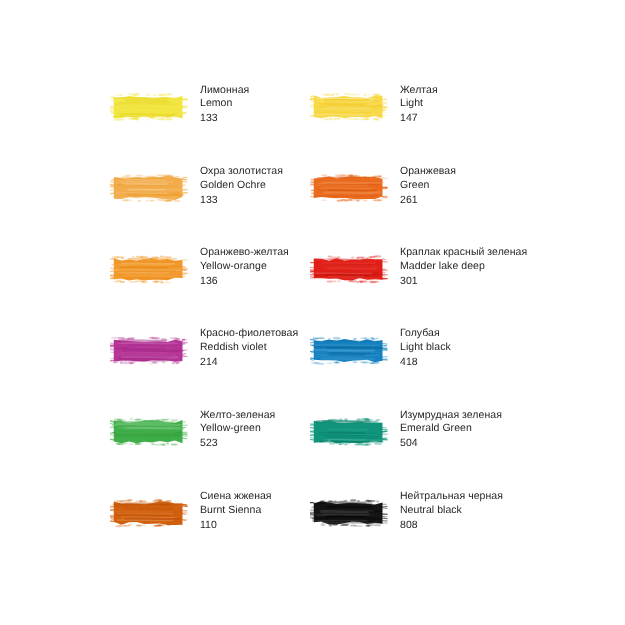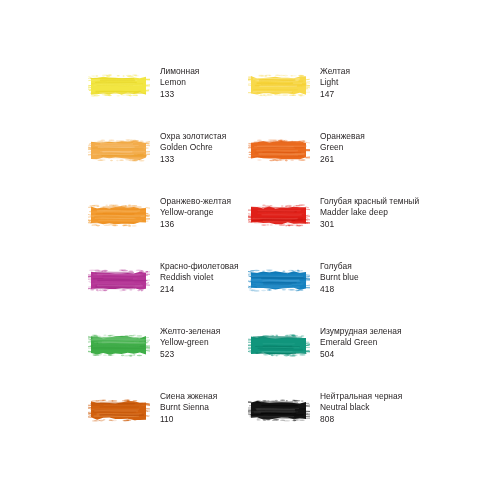--- a/index.html
+++ b/index.html
@@ -513,21 +513,21 @@
             <ellipse cx="34.2" cy="25.0" rx="3.5" ry="0.8" fill="#e01f18" opacity="0.45"></ellipse>
             <ellipse cx="51.1" cy="5.7" rx="2.9" ry="0.8" fill="#e01f18" opacity="0.16"></ellipse>
             <ellipse cx="51.1" cy="25.8" rx="2.1" ry="0.8" fill="#e01f18" opacity="0.41"></ellipse>
             <ellipse cx="19.8" cy="6.1" rx="3.2" ry="0.8" fill="#e01f18" opacity="0.28"></ellipse>
             <ellipse cx="19.8" cy="24.9" rx="1.3" ry="0.8" fill="#e01f18" opacity="0.22"></ellipse>
             <ellipse cx="42.4" cy="6.3" rx="1.8" ry="0.8" fill="#e01f18" opacity="0.23"></ellipse>
             <ellipse cx="42.4" cy="25.2" rx="3.0" ry="0.8" fill="#e01f18" opacity="0.43"></ellipse>
           </svg>
         </div>
         <div class="swatch-text">
-          <div class="name-ru">Голубая красный темный</div>
+          <div class="name-ru">Краплак красный зеленая</div>
           <div class="name-en">Madder lake deep</div>
           <div class="code">301</div>
         </div>
       </div>
       <div class="swatch-row">
         <div class="swatch-paint-wrap">
           <svg class="swatch-paint" viewBox="0 0 62 30" xmlns="http://www.w3.org/2000/svg">
             <path d="M 3.0 6.7 L 9.1 7.4 L 15.2 7.7 L 21.3 8.1 L 27.4 8.5 L 33.6 8.4 L 39.7 8.1 L 45.8 8.5 L 51.9 6.7 L 58.0 7.7 L 58.0 23.7 L 51.9 24.4 L 45.8 23.3 L 39.7 23.4 L 33.6 23.1 L 27.4 24.1 L 21.3 24.0 L 15.2 23.3 L 9.1 23.3 L 3.0 24.1 Z" fill="#b53596"></path>
             <path d="M 10.3 20.7 C 20.3 20.0, 36.5 21.4, 46.5 20.7" stroke="#9b2180" stroke-width="1.62" fill="none" opacity="0.41" stroke-linecap="round"></path>
             <path d="M 5.0 13.8 C 15.0 13.1, 34.3 14.5, 44.3 13.8" stroke="#9b2180" stroke-width="1.35" fill="none" opacity="0.49" stroke-linecap="round"></path>
@@ -666,21 +666,21 @@
             <ellipse cx="4.4" cy="5.9" rx="1.6" ry="0.8" fill="#1581c0" opacity="0.19"></ellipse>
             <ellipse cx="4.4" cy="25.6" rx="1.6" ry="0.8" fill="#1581c0" opacity="0.21"></ellipse>
             <ellipse cx="21.5" cy="6.0" rx="3.0" ry="0.8" fill="#1581c0" opacity="0.23"></ellipse>
             <ellipse cx="21.5" cy="24.8" rx="1.1" ry="0.8" fill="#1581c0" opacity="0.45"></ellipse>
             <ellipse cx="35.9" cy="6.2" rx="1.5" ry="0.8" fill="#1581c0" opacity="0.44"></ellipse>
             <ellipse cx="35.9" cy="24.8" rx="2.1" ry="0.8" fill="#1581c0" opacity="0.35"></ellipse>
           </svg>
         </div>
         <div class="swatch-text">
           <div class="name-ru">Голубая</div>
-          <div class="name-en">Burnt blue</div>
+          <div class="name-en">Light black</div>
           <div class="code">418</div>
         </div>
       </div>
       <div class="swatch-row">
         <div class="swatch-paint-wrap">
           <svg class="swatch-paint" viewBox="0 0 62 30" xmlns="http://www.w3.org/2000/svg">
             <path d="M 3.0 6.3 L 9.1 6.7 L 15.2 8.6 L 21.3 7.6 L 27.4 6.2 L 33.6 6.1 L 39.7 6.3 L 45.8 7.9 L 51.9 8.3 L 58.0 6.0 L 58.0 24.6 L 51.9 22.4 L 45.8 23.7 L 39.7 22.8 L 33.6 24.0 L 27.4 23.4 L 21.3 24.6 L 15.2 23.1 L 9.1 24.5 L 3.0 23.1 Z" fill="#3fae48"></path>
             <path d="M 3.4 9.7 C 13.4 9.0, 47.5 10.4, 57.5 9.7" stroke="#73c679" stroke-width="1.10" fill="none" opacity="0.53" stroke-linecap="round"></path>
             <path d="M 6.0 8.4 C 16.0 7.7, 37.6 9.1, 47.6 8.4" stroke="#73c679" stroke-width="1.77" fill="none" opacity="0.22" stroke-linecap="round"></path>
             <path d="M 9.5 12.6 C 19.5 11.9, 35.5 13.3, 45.5 12.6" stroke="#2a9434" stroke-width="1.60" fill="none" opacity="0.46" stroke-linecap="round"></path>

